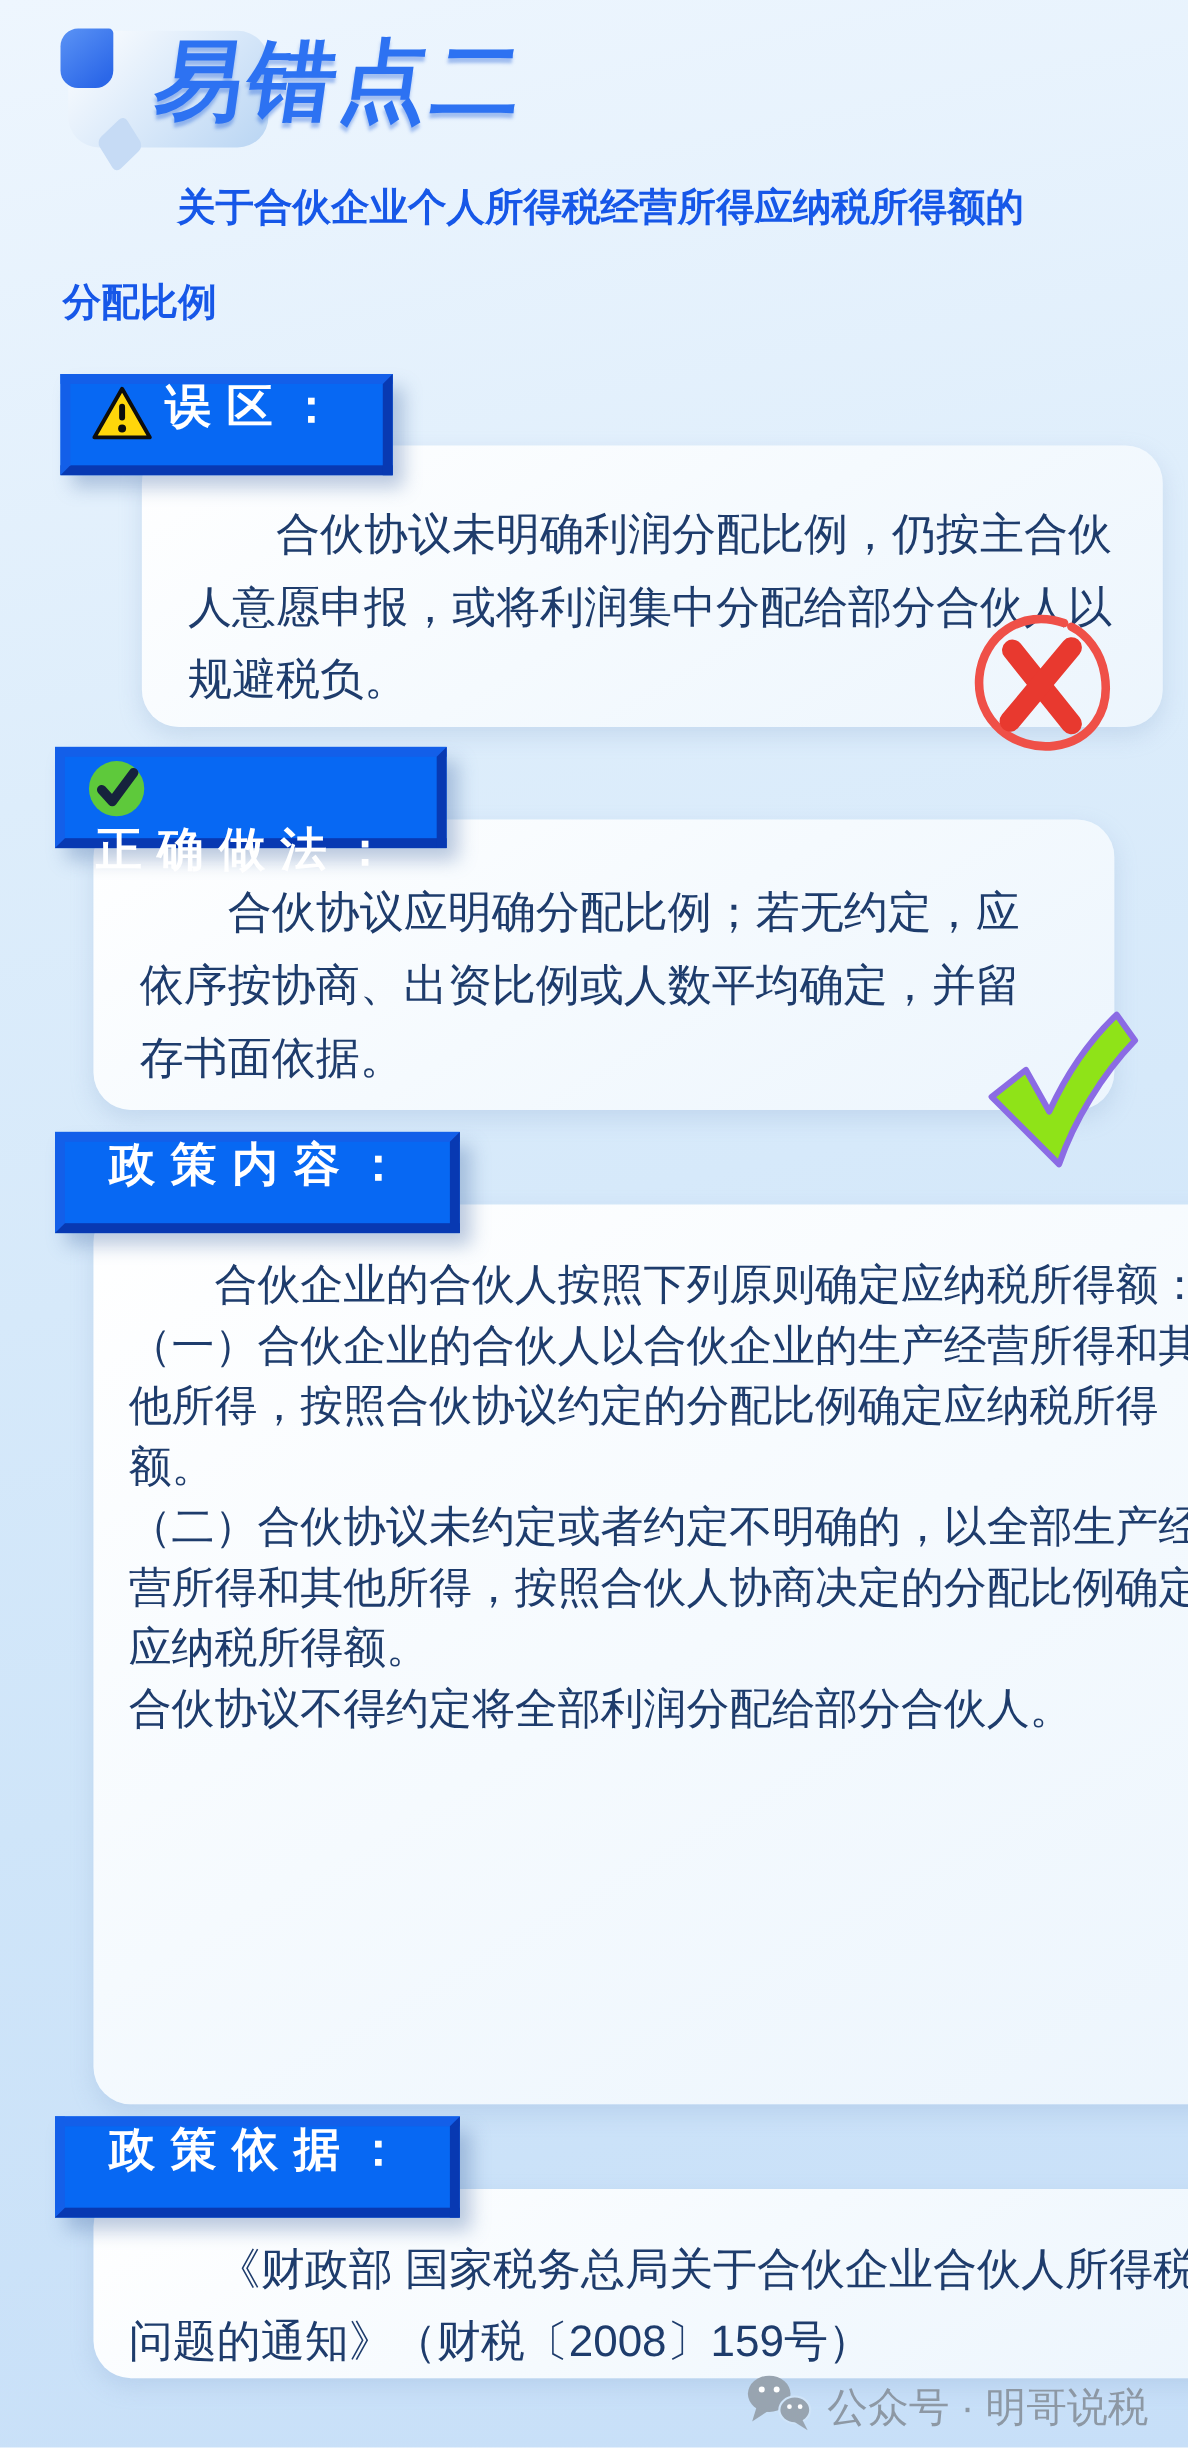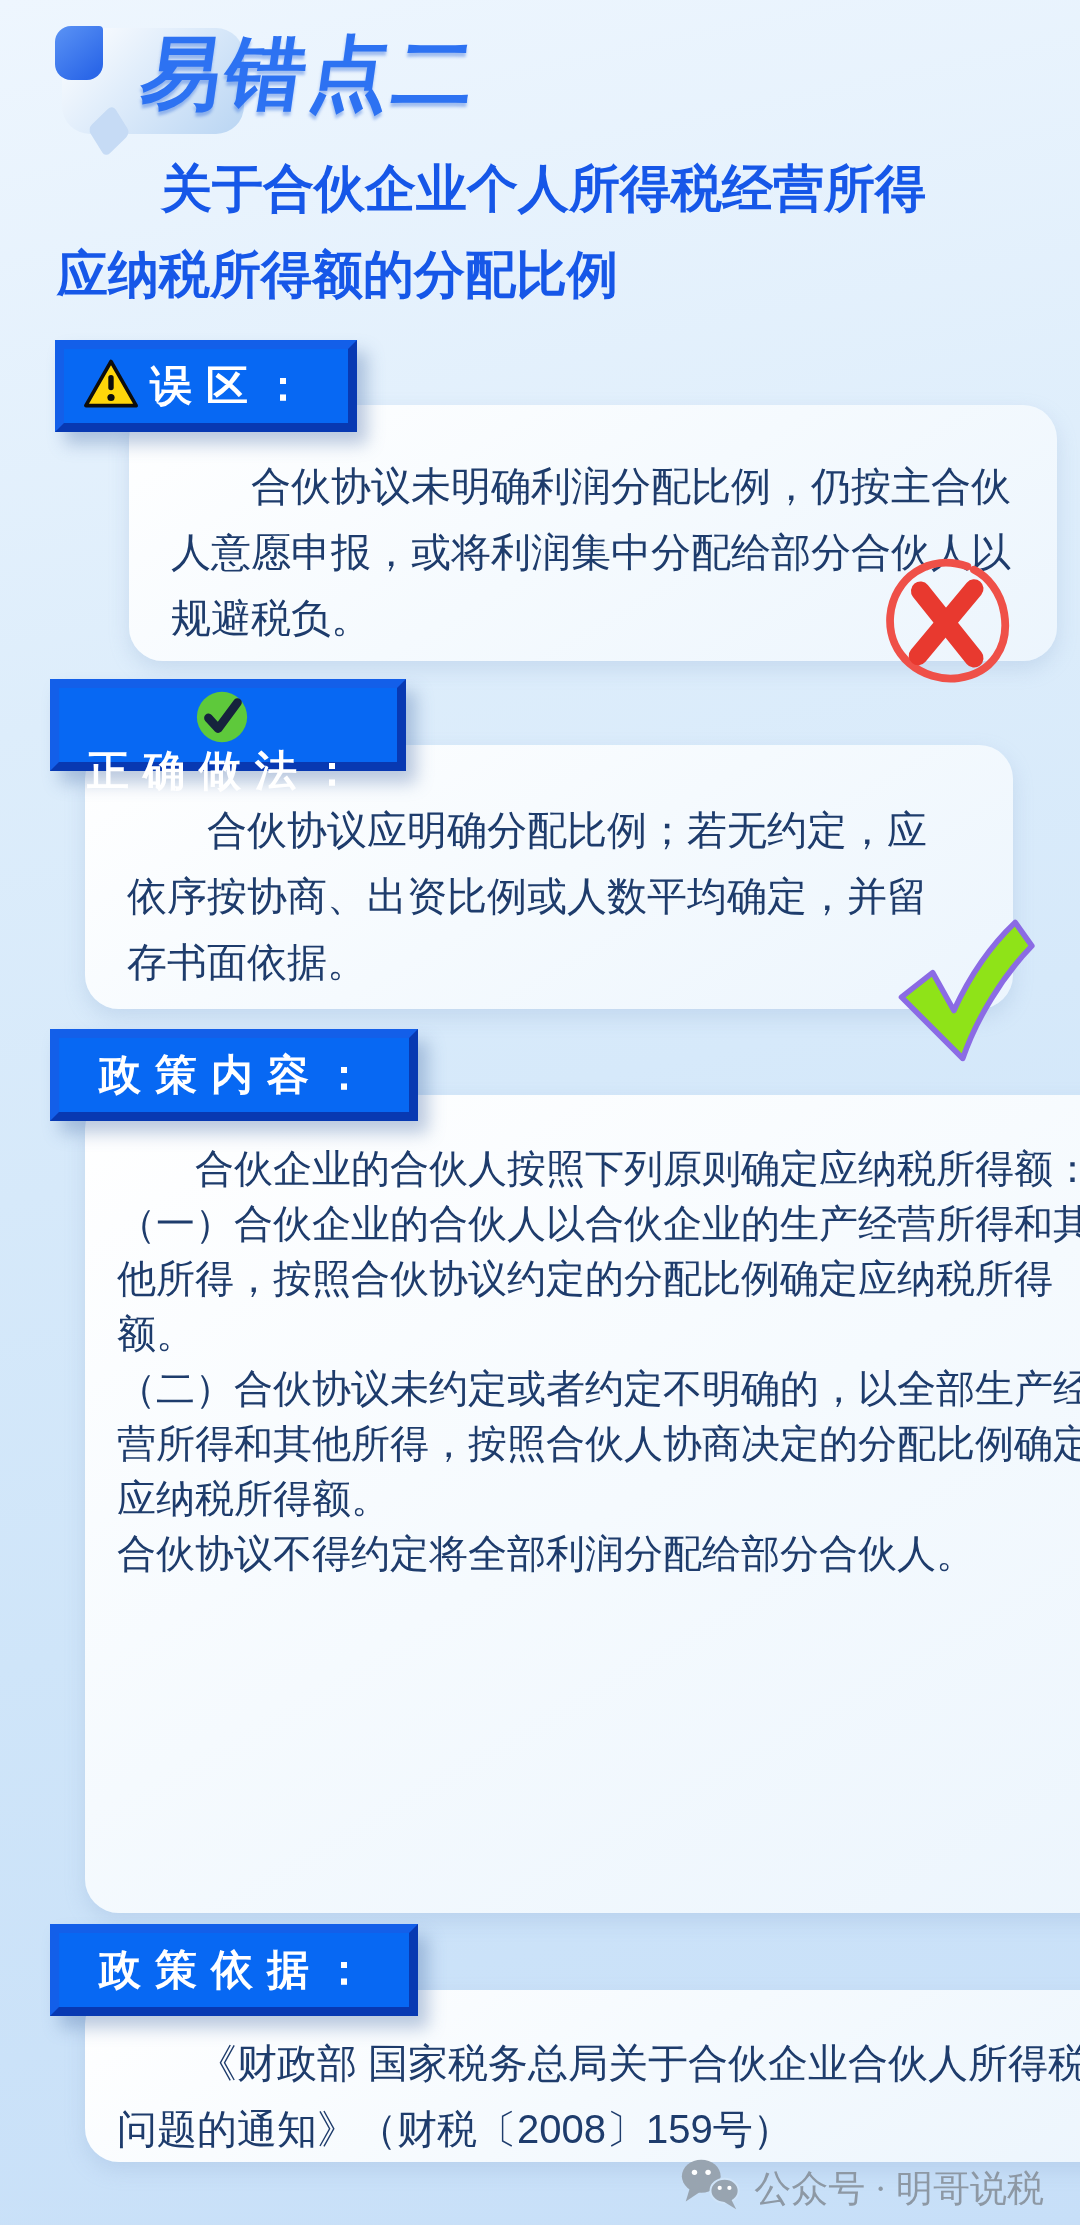--- a/index.html
+++ b/index.html
@@ -13,25 +13,25 @@
   .bubble{position:absolute;left:62px;top:28px;width:182px;height:106px;z-index:1;
         background:linear-gradient(135deg,#ffffff 0%,#e2eefb 40%,#b9d5f3 100%);
         border-radius:28px;}
   .bubble::after{content:"";position:absolute;left:30px;bottom:-14px;width:34px;height:34px;
         background:#c6dbf5;border-radius:6px;transform:rotate(58deg) skewX(12deg);}
   .title{position:absolute;left:142px;top:34px;z-index:3;
         font-size:80px;font-weight:900;color:#2d72f2;line-height:1;
         transform:skewX(-8deg);letter-spacing:4px;
         text-shadow:0 4px 3px rgba(21,86,214,.35);}
   .subtitle{position:absolute;left:57px;top:146px;width:890px;z-index:3;
-        font-size:51px;font-weight:700;color:#1657e8;line-height:86px;
+        font-size:35px;font-weight:700;color:#1657e8;line-height:86px;
         text-indent:104px;}
   
   .badge{position:absolute;z-index:5;height:92px;box-sizing:border-box;
-        display:inline-flex;align-items:center;padding:0 30px 0 18px;
+        display:inline-flex;padding:0 30px 0 18px;
         background:#0768f3;
         border:9px solid;border-color:#135fe9 #0839b2 #0839b2 #135fe9;
         box-shadow:10px 12px 16px rgba(80,115,170,.38);}
   .badge .label{color:#ffffff;font-size:42px;font-weight:800;letter-spacing:14px;
         white-space:nowrap;line-height:1;padding-left:10px;}
   .badge svg{flex:0 0 auto;}
   
   .card{position:absolute;z-index:2;box-sizing:border-box;border-radius:34px;
         background:linear-gradient(150deg,#ffffff 0%,#f5fafe 50%,#ecf5fd 100%);
         box-shadow:0 8px 20px rgba(140,170,210,.28);
@@ -48,21 +48,21 @@
   #card-policy-content{left:85px;top:1095px;width:1064px;height:818px;padding:46px 32px 0 32px;}
   #badge-policy-basis{left:50px;top:1924px;padding-left:30px;}
   #card-policy-basis{left:85px;top:1990px;width:1072px;height:172px;padding:40px 42px 0 32px;}
   
   .stamp{position:absolute;z-index:6;}
   #cross-stamp{left:878px;top:550px;width:134px;height:140px;}
   #check-stamp{left:890px;top:908px;width:150px;height:156px;}
   
   .watermark{position:absolute;right:36px;top:2156px;z-index:4;
         display:flex;align-items:center;gap:12px;
-        color:#8d98a4;font-size:37px;font-family:Liberation Serif, serif;}
+        color:#8d98a4;font-size:37px;}
 </style>
 </head>
 <body>
 
 <div class="page">
 
   <div class="quote-mark"></div>
   <div class="bubble"></div>
   <div class="title">易错点二</div>
   <div class="subtitle">关于合伙企业个人所得税经营所得应纳税所得额的分配比例</div>

